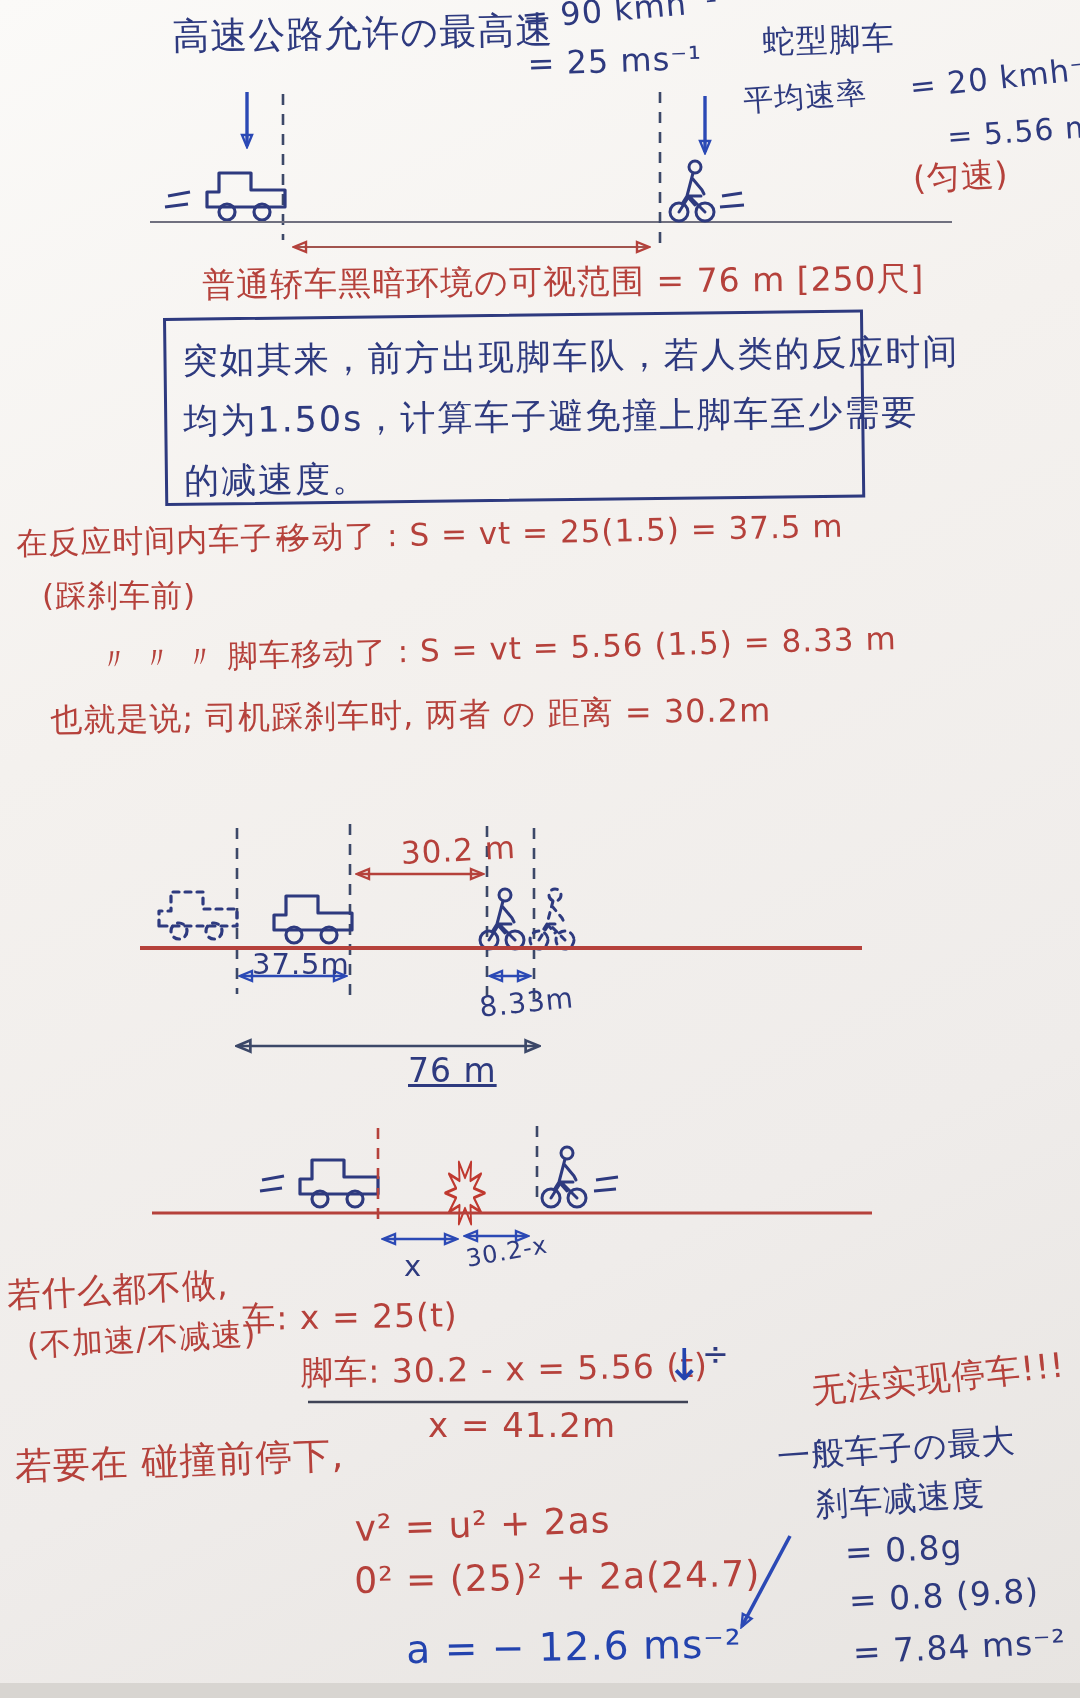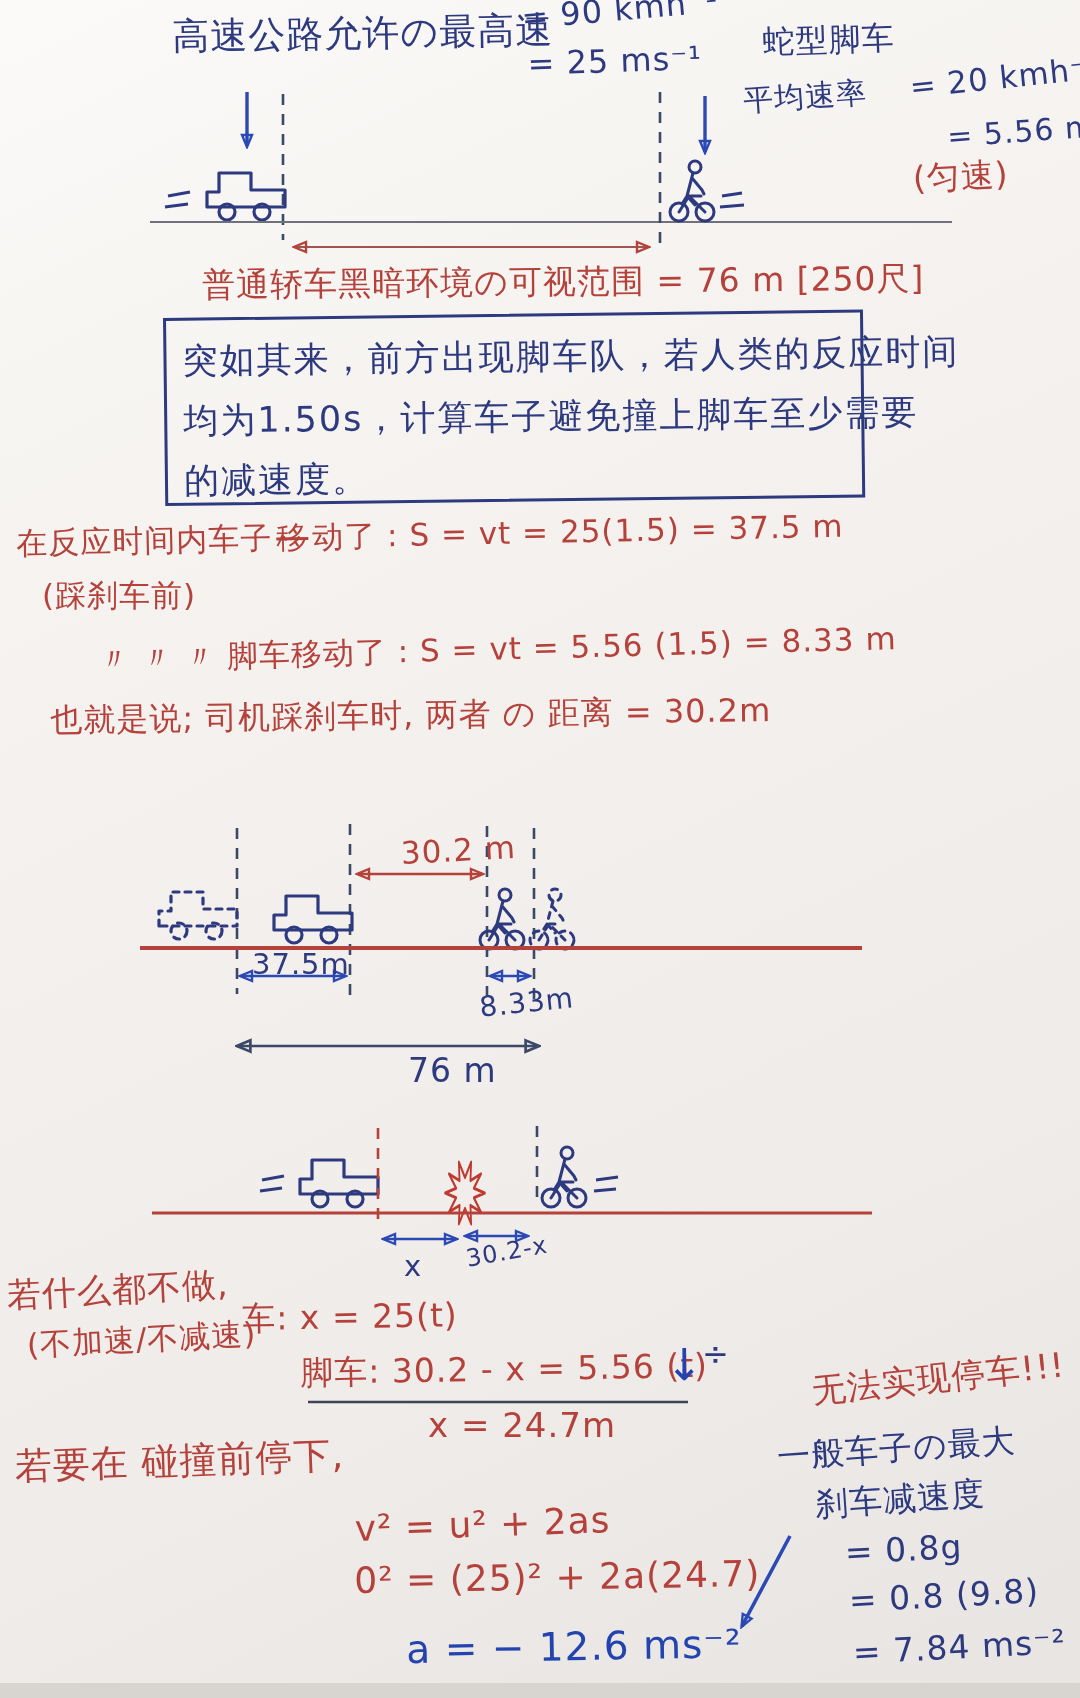--- a/index.html
+++ b/index.html
@@ -132,32 +132,32 @@
   <div class="hw red" style="left:16px;top:526px;font-size:31px;transform:rotate(-1.2deg);">
     <span>在反应时间内车子</span><span class="strike">移</span><span>动了 : S = vt = 25(1.5) = 37.5 m</span>
   </div>
   <div class="hw red" style="left:42px;top:578px;font-size:31px;">(踩刹车前)</div>
   <div class="hw red" style="left:98px;top:642px;font-size:31px;transform:rotate(-1.5deg);">〃  〃  〃 脚车移动了 : S = vt = 5.56 (1.5) = 8.33 m</div>
   <div class="hw red" style="left:50px;top:702px;font-size:32px;transform:rotate(-0.8deg);">也就是说; 司机踩刹车时, 两者 の 距离 = 30.2m</div>
 
   <div class="hw red" style="left:400px;top:836px;font-size:31px;transform:rotate(-3deg);">30.2 m</div>
   <div class="hw navy" style="left:252px;top:948px;font-size:29px;">37.5m</div>
   <div class="hw navy" style="left:478px;top:992px;font-size:28px;transform:rotate(-6deg);">8.33m</div>
-  <div class="hw navy" style="left:408px;top:1052px;font-size:33px;">76  m</div>
+  <div class="hw navy" style="left:408px;top:1052px;font-size:33px;text-decoration:underline;">76  m</div>
 
   <div class="hw navy" style="left:404px;top:1250px;font-size:29px;">x</div>
   <div class="hw navy" style="left:464px;top:1246px;font-size:24px;transform:rotate(-10deg);">30.2-x</div>
 
   <div class="hw red" style="left:6px;top:1276px;font-size:34px;transform:rotate(-3deg);">若什么都不做,</div>
   <div class="hw red" style="left:26px;top:1328px;font-size:31px;transform:rotate(-3deg);">(不加速/不减速)</div>
   <div class="hw red" style="left:242px;top:1300px;font-size:33px;transform:rotate(-1deg);">车:  x = 25(t)</div>
   <div class="hw red" style="left:300px;top:1354px;font-size:33px;transform:rotate(-1deg);">脚车: 30.2 - x  = 5.56 (t)</div>
   <div class="hw blue" style="left:666px;top:1340px;font-size:44px;">↓</div>
   <div class="hw navy" style="left:702px;top:1336px;font-size:32px;">÷</div>
-  <div class="hw red" style="left:428px;top:1406px;font-size:34px;">x = 24.7m</div>
+  <div class="hw red" style="left:428px;top:1406px;font-size:34px;">x = 41.2m</div>
 
   <div class="hw red" style="left:810px;top:1372px;font-size:34px;transform:rotate(-6deg);">无法实现停车!!!</div>
   <div class="hw navy" style="left:776px;top:1438px;font-size:33px;transform:rotate(-4deg);">一般车子の最大</div>
   <div class="hw navy" style="left:814px;top:1486px;font-size:33px;transform:rotate(-4deg);">刹车减速度</div>
   <div class="hw navy" style="left:844px;top:1534px;font-size:33px;transform:rotate(-3deg);">= 0.8g</div>
   <div class="hw navy" style="left:848px;top:1582px;font-size:33px;transform:rotate(-3deg);">= 0.8 (9.8)</div>
   <div class="hw navy" style="left:852px;top:1634px;font-size:33px;transform:rotate(-3deg);">= 7.84 ms⁻²</div>
 
   <div class="hw red" style="left:14px;top:1446px;font-size:37px;transform:rotate(-2deg);">若要在 碰撞前停下,</div>
   <div class="hw red" style="left:354px;top:1508px;font-size:36px;transform:rotate(-2deg);">v² = u² + 2as</div>

